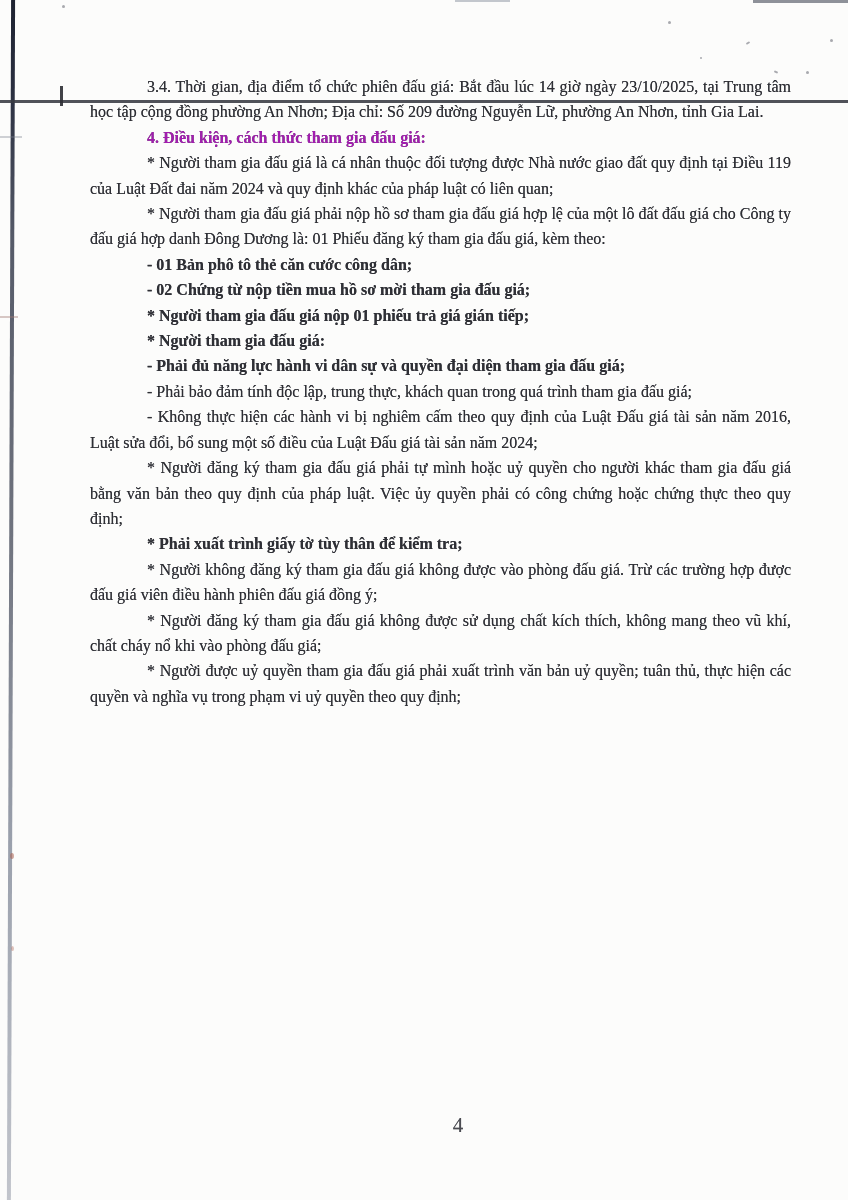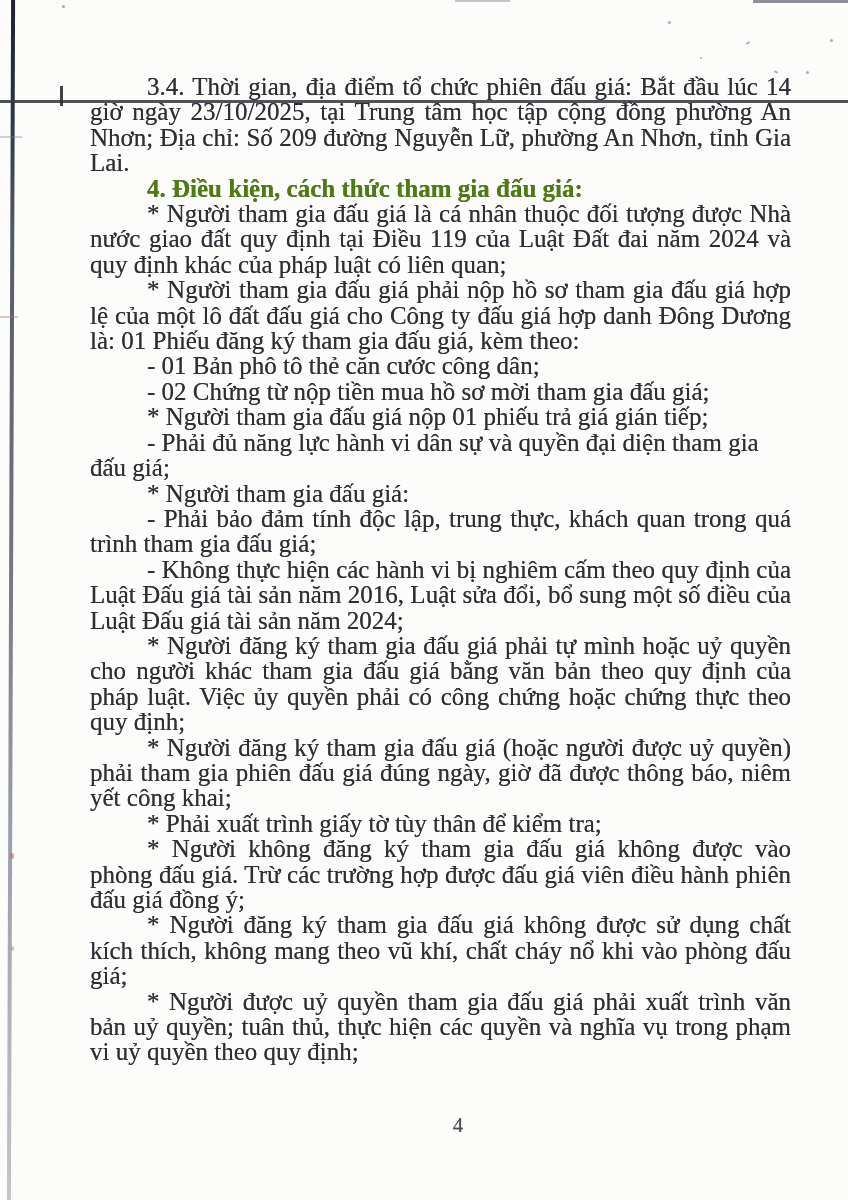--- a/index.html
+++ b/index.html
@@ -8,29 +8,29 @@
     width:848px; height:1200px;
     margin:0 auto;
     background:#fcfcfb;
     overflow:hidden;
     font-family:"Liberation Serif","DejaVu Serif",serif;
   }
   
   .doc {
     position:absolute;
     left:90px; top:74px; width:701px;
-    font-size:25px;
+    font-size:16px;
     line-height:25.4px;
     color:#2e2f35;
     text-align:justify;
     text-shadow:0 0 0.5px rgba(44,45,52,0.75);
   }
   .doc p { margin:0; text-indent:57px; }
-  .doc p.list { text-align:left; }
-  .doc p.heading { font-weight:bold; color:#4d7c0f; }
+  .doc p.list { text-align:left;font-weight:bold; }
+  .doc p.heading { font-weight:bold; color:#a21caf; }
 
   
   .page-number {
     position:absolute;
     left:34px; top:1112px; width:848px;
     text-align:center;
     font-size:21px; line-height:26px;
     color:#4b4c52;
     text-shadow:0 0 0.5px rgba(70,70,78,0.6);
   }
@@ -86,26 +86,25 @@
   <div class="artifact faint-line-b"></div>
 
   <div class="doc">
       <p class="body">3.4. Thời gian, địa điểm tổ chức phiên đấu giá: Bắt đầu lúc 14 giờ ngày 23/10/2025, tại Trung tâm học tập cộng đồng phường An Nhơn; Địa chỉ: Số 209 đường Nguyễn Lữ, phường An Nhơn, tỉnh Gia Lai.</p>
       <p class="heading">4. Điều kiện, cách thức tham gia đấu giá:</p>
       <p class="body">* Người tham gia đấu giá là cá nhân thuộc đối tượng được Nhà nước giao đất quy định tại Điều 119 của Luật Đất đai năm 2024 và quy định khác của pháp luật có liên quan;</p>
       <p class="body">* Người tham gia đấu giá phải nộp hồ sơ tham gia đấu giá hợp lệ của một lô đất đấu giá cho Công ty đấu giá hợp danh Đông Dương là: 01 Phiếu đăng ký tham gia đấu giá, kèm theo:</p>
       <p class="list">- 01 Bản phô tô thẻ căn cước công dân;</p>
       <p class="list">- 02 Chứng từ nộp tiền mua hồ sơ mời tham gia đấu giá;</p>
       <p class="list">* Người tham gia đấu giá nộp 01 phiếu trả giá gián tiếp;</p>
+      <p class="list">* Người tham gia đấu giá:</p>
       <p class="list">- Phải đủ năng lực hành vi dân sự và quyền đại diện tham gia đấu giá;</p>
-      <p class="list">* Người tham gia đấu giá:</p>
       <p class="body">- Phải bảo đảm tính độc lập, trung thực, khách quan trong quá trình tham gia đấu giá;</p>
       <p class="body">- Không thực hiện các hành vi bị nghiêm cấm theo quy định của Luật Đấu giá tài sản năm 2016, Luật sửa đổi, bổ sung một số điều của Luật Đấu giá tài sản năm 2024;</p>
       <p class="body">* Người đăng ký tham gia đấu giá phải tự mình hoặc uỷ quyền cho người khác tham gia đấu giá bằng văn bản theo quy định của pháp luật. Việc ủy quyền phải có công chứng hoặc chứng thực theo quy định;</p>
-      <p class="body">* Người đăng ký tham gia đấu giá (hoặc người được uỷ quyền) phải tham gia phiên đấu giá đúng ngày, giờ đã được thông báo, niêm yết công khai;</p>
       <p class="list">* Phải xuất trình giấy tờ tùy thân để kiểm tra;</p>
       <p class="body">* Người không đăng ký tham gia đấu giá không được vào phòng đấu giá. Trừ các trường hợp được đấu giá viên điều hành phiên đấu giá đồng ý;</p>
       <p class="body">* Người đăng ký tham gia đấu giá không được sử dụng chất kích thích, không mang theo vũ khí, chất cháy nổ khi vào phòng đấu giá;</p>
       <p class="body">* Người được uỷ quyền tham gia đấu giá phải xuất trình văn bản uỷ quyền; tuân thủ, thực hiện các quyền và nghĩa vụ trong phạm vi uỷ quyền theo quy định;</p>
     </div>
 
   <div class="page-number">4</div>
 </div>
 
 </body></html>

